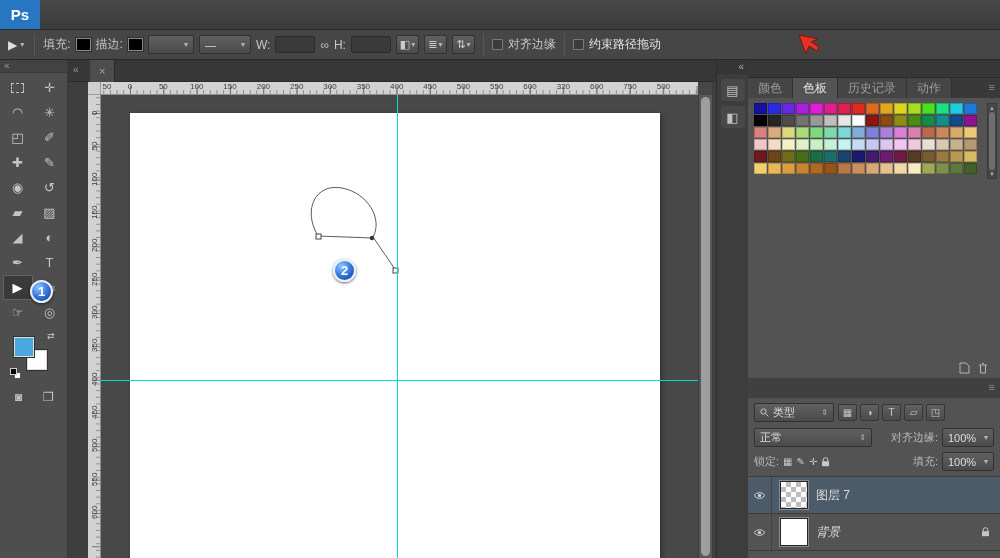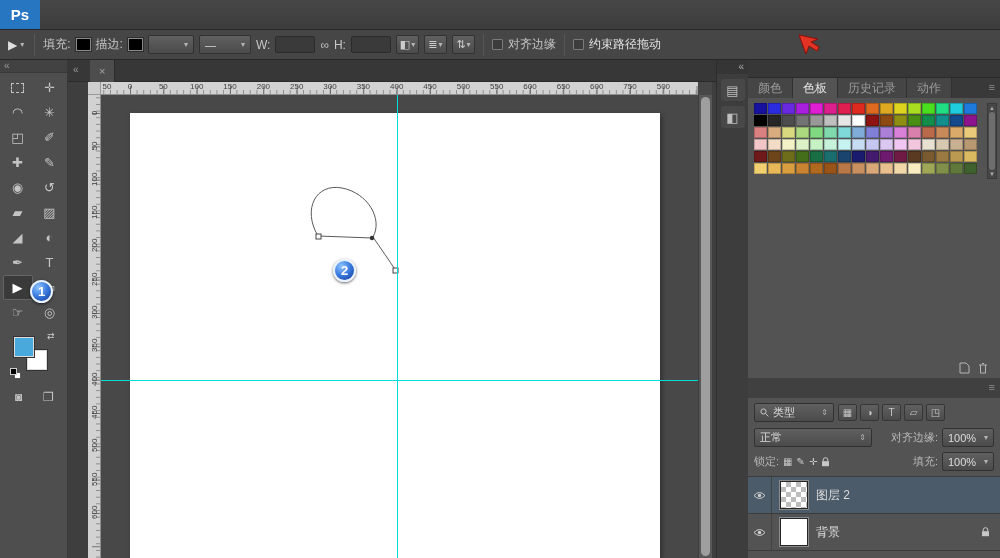--- a/index.html
+++ b/index.html
@@ -159,21 +159,21 @@
     background:#535353; }
   .layrow.sel { background:#4c5b6a; }
   .eyecell { width:24px; align-self:stretch; display:flex; align-items:center; justify-content:center;
     border-right:1px solid #424242; }
   .thumb { width:28px; height:28px; margin:0 8px; border:1px solid #262626;
     box-shadow:0 0 0 1px #8a8a8a; }
   .thumb.checker { background:conic-gradient(#bdbdbd 25%,#fff 0 50%,#bdbdbd 0 75%,#fff 0);
     background-size:10px 10px; }
   .thumb.white { background:#fff; }
   .lname { font-size:12px; color:#dcdcdc; }
-  .lname.it { }
+  .lname.it { font-style:italic; }
   .lockcell { margin-left:auto; padding-right:10px; }
 </style>
 </head>
 <body>
 
 <div class="menubar">
   <div class="ps-logo">Ps</div>
 </div>
 <div class="win-controls">
   <div class="win-btn">—</div>
@@ -282,21 +282,21 @@
       <div class="hnum" style="left: 129.032px;">150</div>
       <div class="hnum" style="left: 162.365px;">200</div>
       <div class="hnum" style="left: 195.698px;">250</div>
       <div class="hnum" style="left: 229.031px;">300</div>
       <div class="hnum" style="left: 262.364px;">350</div>
       <div class="hnum" style="left: 295.697px;">400</div>
       <div class="hnum" style="left: 329.03px;">450</div>
       <div class="hnum" style="left: 362.363px;">500</div>
       <div class="hnum" style="left: 395.696px;">550</div>
       <div class="hnum" style="left: 429.029px;">600</div>
-      <div class="hnum" style="left: 462.362px;">650</div>
+      <div class="hnum" style="left: 462.362px;">320</div>
       <div class="hnum" style="left: 495.695px;">600</div>
       <div class="hnum" style="left: 529.028px;">750</div>
       <div class="hnum" style="left: 562.361px;">500</div>
     </div>
   <div class="vruler">
     <div class="minor"></div>
     <div class="major"></div>
   <div class="vnum" style="top: 18px;">0</div>
       <div class="vnum" style="top: 51.333px;">50</div>
       <div class="vnum" style="top: 84.666px;">100</div>
@@ -515,21 +515,21 @@
     </div>
     <div class="laylist">
         <div class="layrow sel">
           <div class="eyecell">
             <svg width="13" height="9" viewBox="0 0 13 9">
               <path d="M1 4.5 Q6.5 -1.5 12 4.5 Q6.5 10.5 1 4.5 Z" fill="none" stroke="#cfcfcf"></path>
               <circle cx="6.5" cy="4.5" r="1.7" fill="#cfcfcf"></circle>
             </svg>
           </div>
           <div class="thumb checker"></div>
-          <div class="lname">图层 2</div>
+          <div class="lname">图层 7</div>
         </div>
         <div class="layrow">
           <div class="eyecell">
             <svg width="13" height="9" viewBox="0 0 13 9">
               <path d="M1 4.5 Q6.5 -1.5 12 4.5 Q6.5 10.5 1 4.5 Z" fill="none" stroke="#cfcfcf"></path>
               <circle cx="6.5" cy="4.5" r="1.7" fill="#cfcfcf"></circle>
             </svg>
           </div>
           <div class="thumb white"></div>
           <div class="lname it">背景</div>

